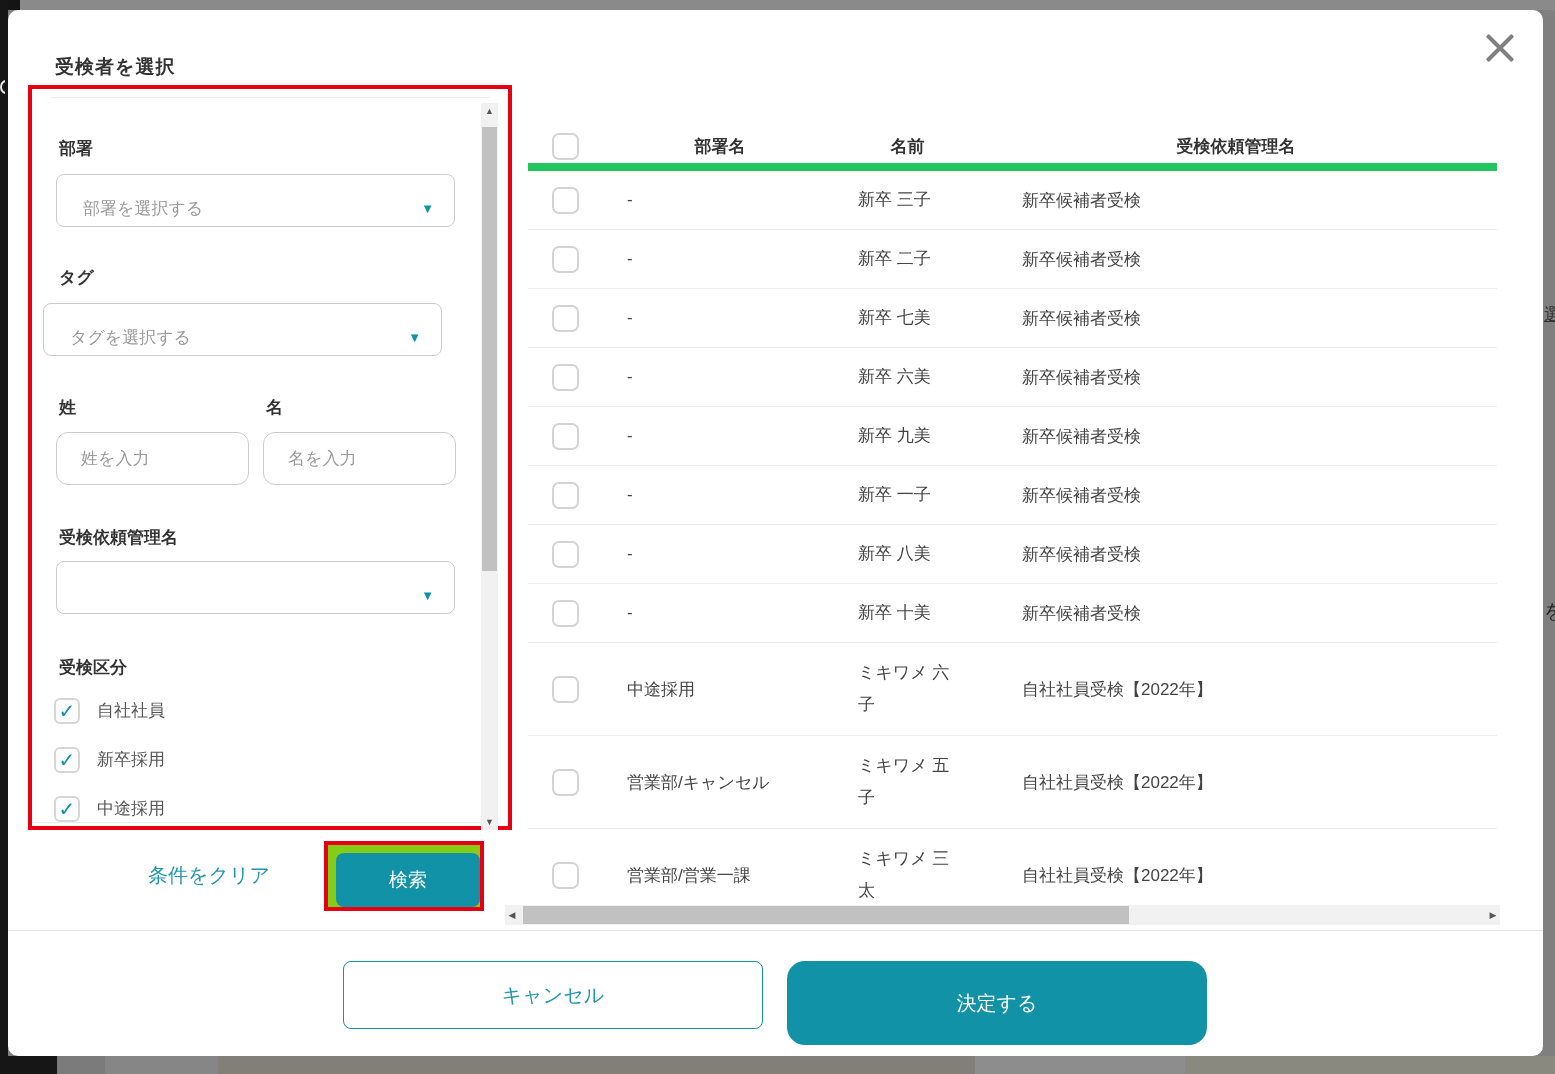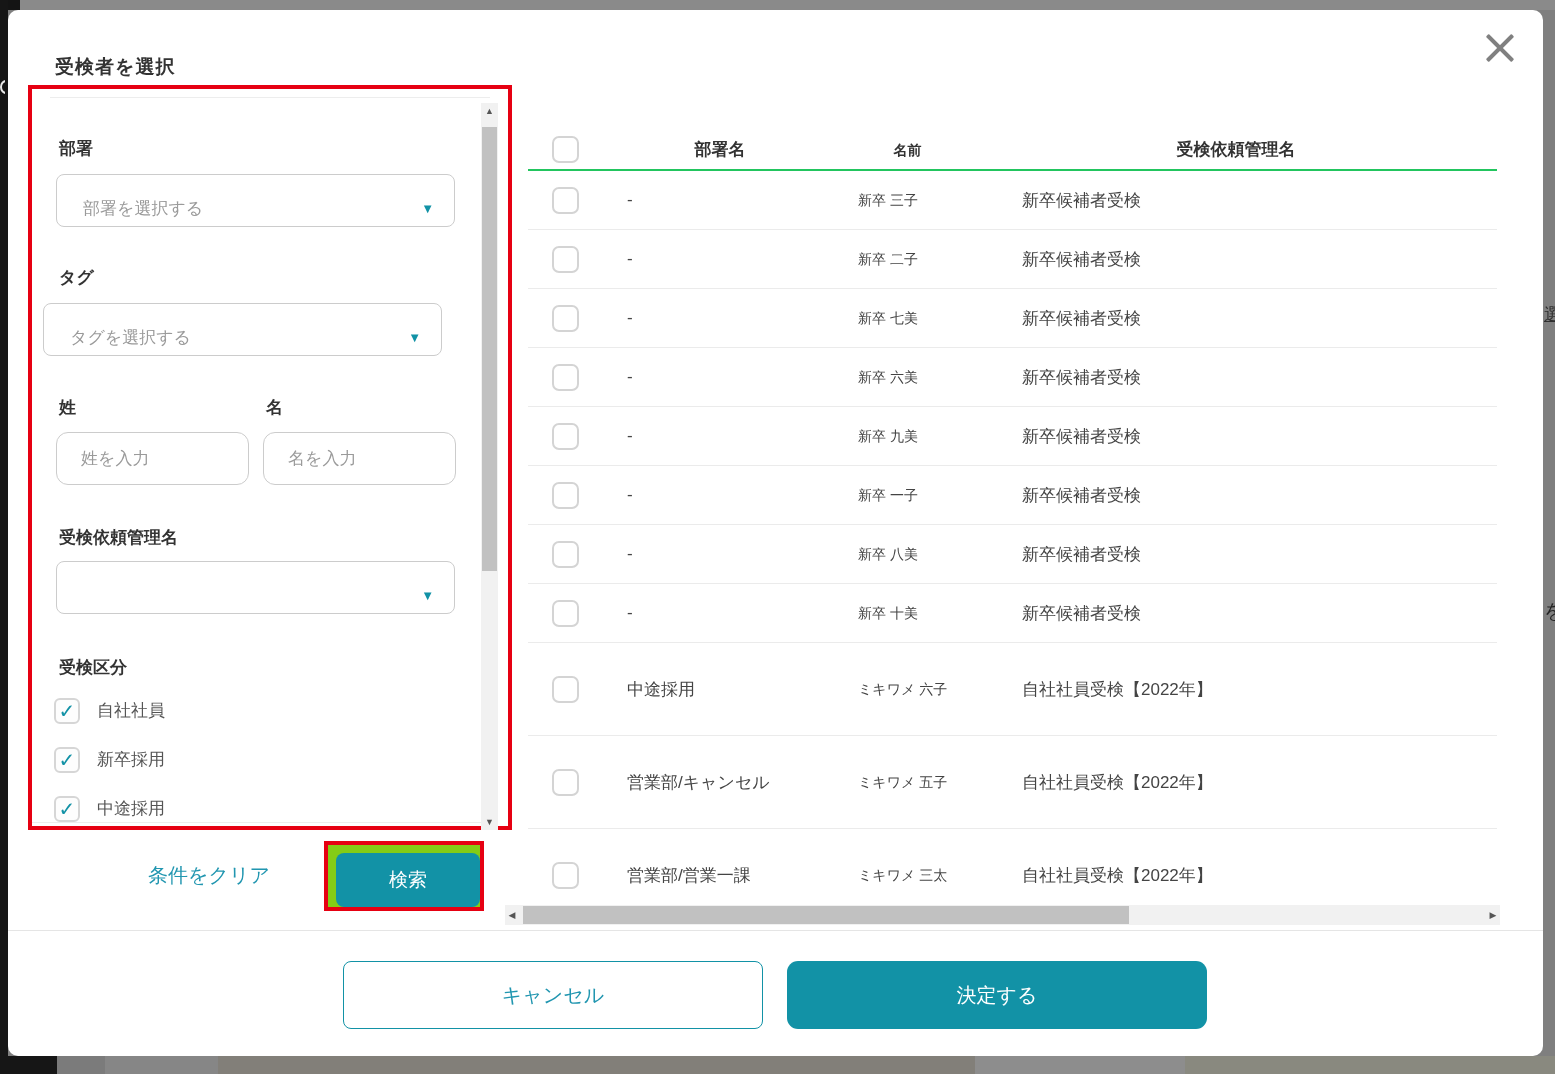--- a/index.html
+++ b/index.html
@@ -54,39 +54,39 @@
 
   
   .clear-link{position:absolute;left:140px;top:852px;font-size:20px;color:#2196b0;cursor:pointer;}
   .search-highlight{position:absolute;left:316px;top:831px;width:160px;height:70px;border:4px solid #e60012;background:#84cc16;}
   .search-btn{position:absolute;left:8px;top:8px;width:144px;height:54px;background:#1292a6;border:none;border-radius:8px;color:#fff;font-size:19px;cursor:pointer;}
 
   
   .table-wrap{position:absolute;left:520px;top:120px;width:969px;height:775px;overflow:hidden;}
   .t-row{display:flex;border-bottom:1px solid #ebebeb;height:59px;}
   .t-row.tall{height:93px;}
-  .t-head{height:41px;border-bottom:2px solid #22c55e;text-align:center;}
+  .t-head{height:41px;border-bottom:8px solid #22c55e;text-align:center;}
   .col-cb{width:72px;display:flex;align-items:center;}
   .col-cb .t-cbox{margin-left:24px;width:27px;height:27px;border:2px solid #d4d4d4;border-radius:7px;background:#fff;cursor:pointer;}
   .col-dept{width:240px;display:flex;align-items:center;padding-left:27px;font-size:17px;color:#444;}
-  .col-name{width:135px;display:flex;align-items:center;padding:0 18px;font-size:14px;color:#444;line-height:32px;}
+  .col-name{width:135px;display:flex;align-items:center;padding:0 18px;font-size:17px;color:#444;line-height:32px;}
   .col-req{flex:1;display:flex;align-items:center;padding-left:47px;font-size:17px;color:#444;}
   .t-head .col-dept,.t-head .col-name,.t-head .col-req{justify-content:center;padding:0;font-weight:bold;color:#333;}
 
   
   .h-scroll{position:absolute;left:497px;top:895px;width:995px;height:20px;background:#f1f1f1;}
   .h-scroll .arr{position:absolute;top:0;width:14px;height:20px;display:flex;align-items:center;justify-content:center;font-size:9px;color:#555;}
   .h-scroll .arr.left{left:0;}
   .h-scroll .arr.right{right:0;}
   .h-thumb{position:absolute;left:18px;top:1px;width:606px;height:18px;background:#c1c1c1;}
 
   
   .footer-divider{position:absolute;left:0;top:920px;width:1535px;border-top:1px solid #e5e5e5;}
   .cancel-btn{position:absolute;left:335px;top:951px;width:420px;height:68px;background:#fff;border:1px solid #1292a6;border-radius:8px;color:#2196b0;font-size:20px;cursor:pointer;}
-  .confirm-btn{position:absolute;left:779px;top:951px;width:420px;height:68px;background:#1292a6;border:none;border-radius:11px;color:#fff;font-size:20px;cursor:pointer;}
+  .confirm-btn{position:absolute;left:779px;top:951px;width:420px;height:84px;background:#1292a6;border:none;border-radius:18px;color:#fff;font-size:20px;cursor:pointer;}
 </style>
 </head>
 <body>
 
 <div id="page">
 
   <div class="bg-top-strip"></div>
   <div class="bg-topleft-black"></div>
   <div class="bg-left-strip"></div>
   <div class="bg-left-mark">

